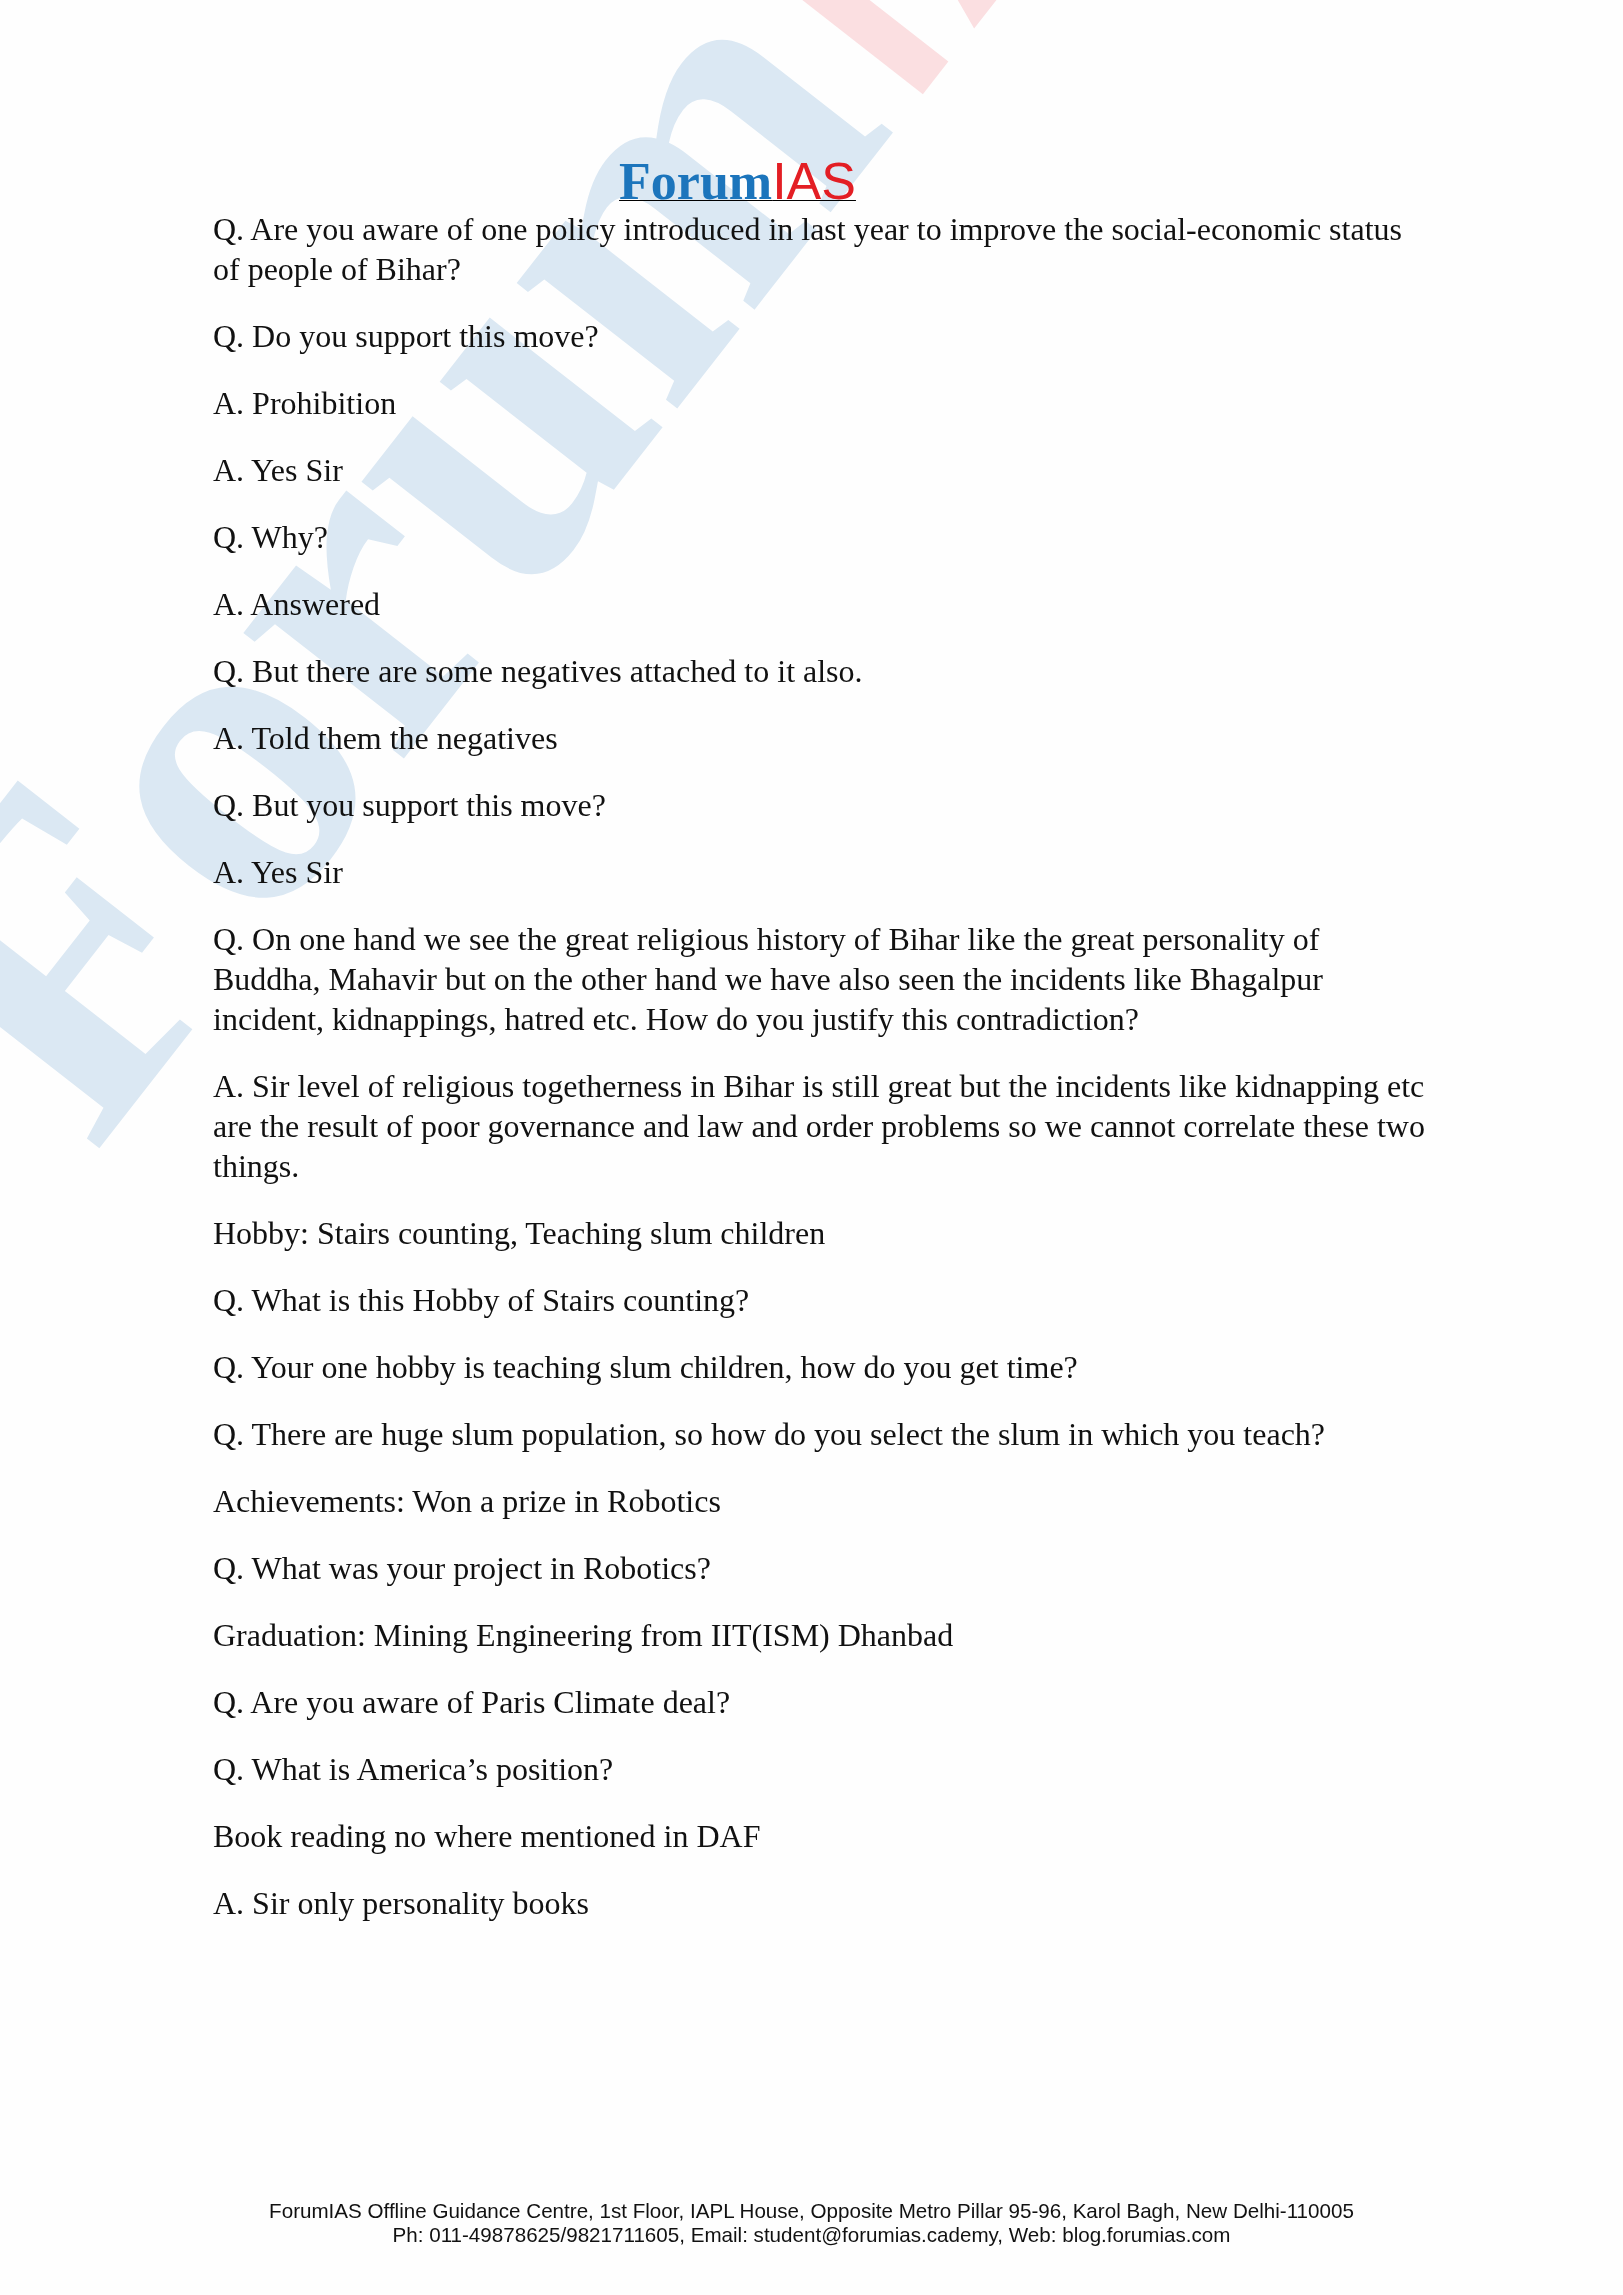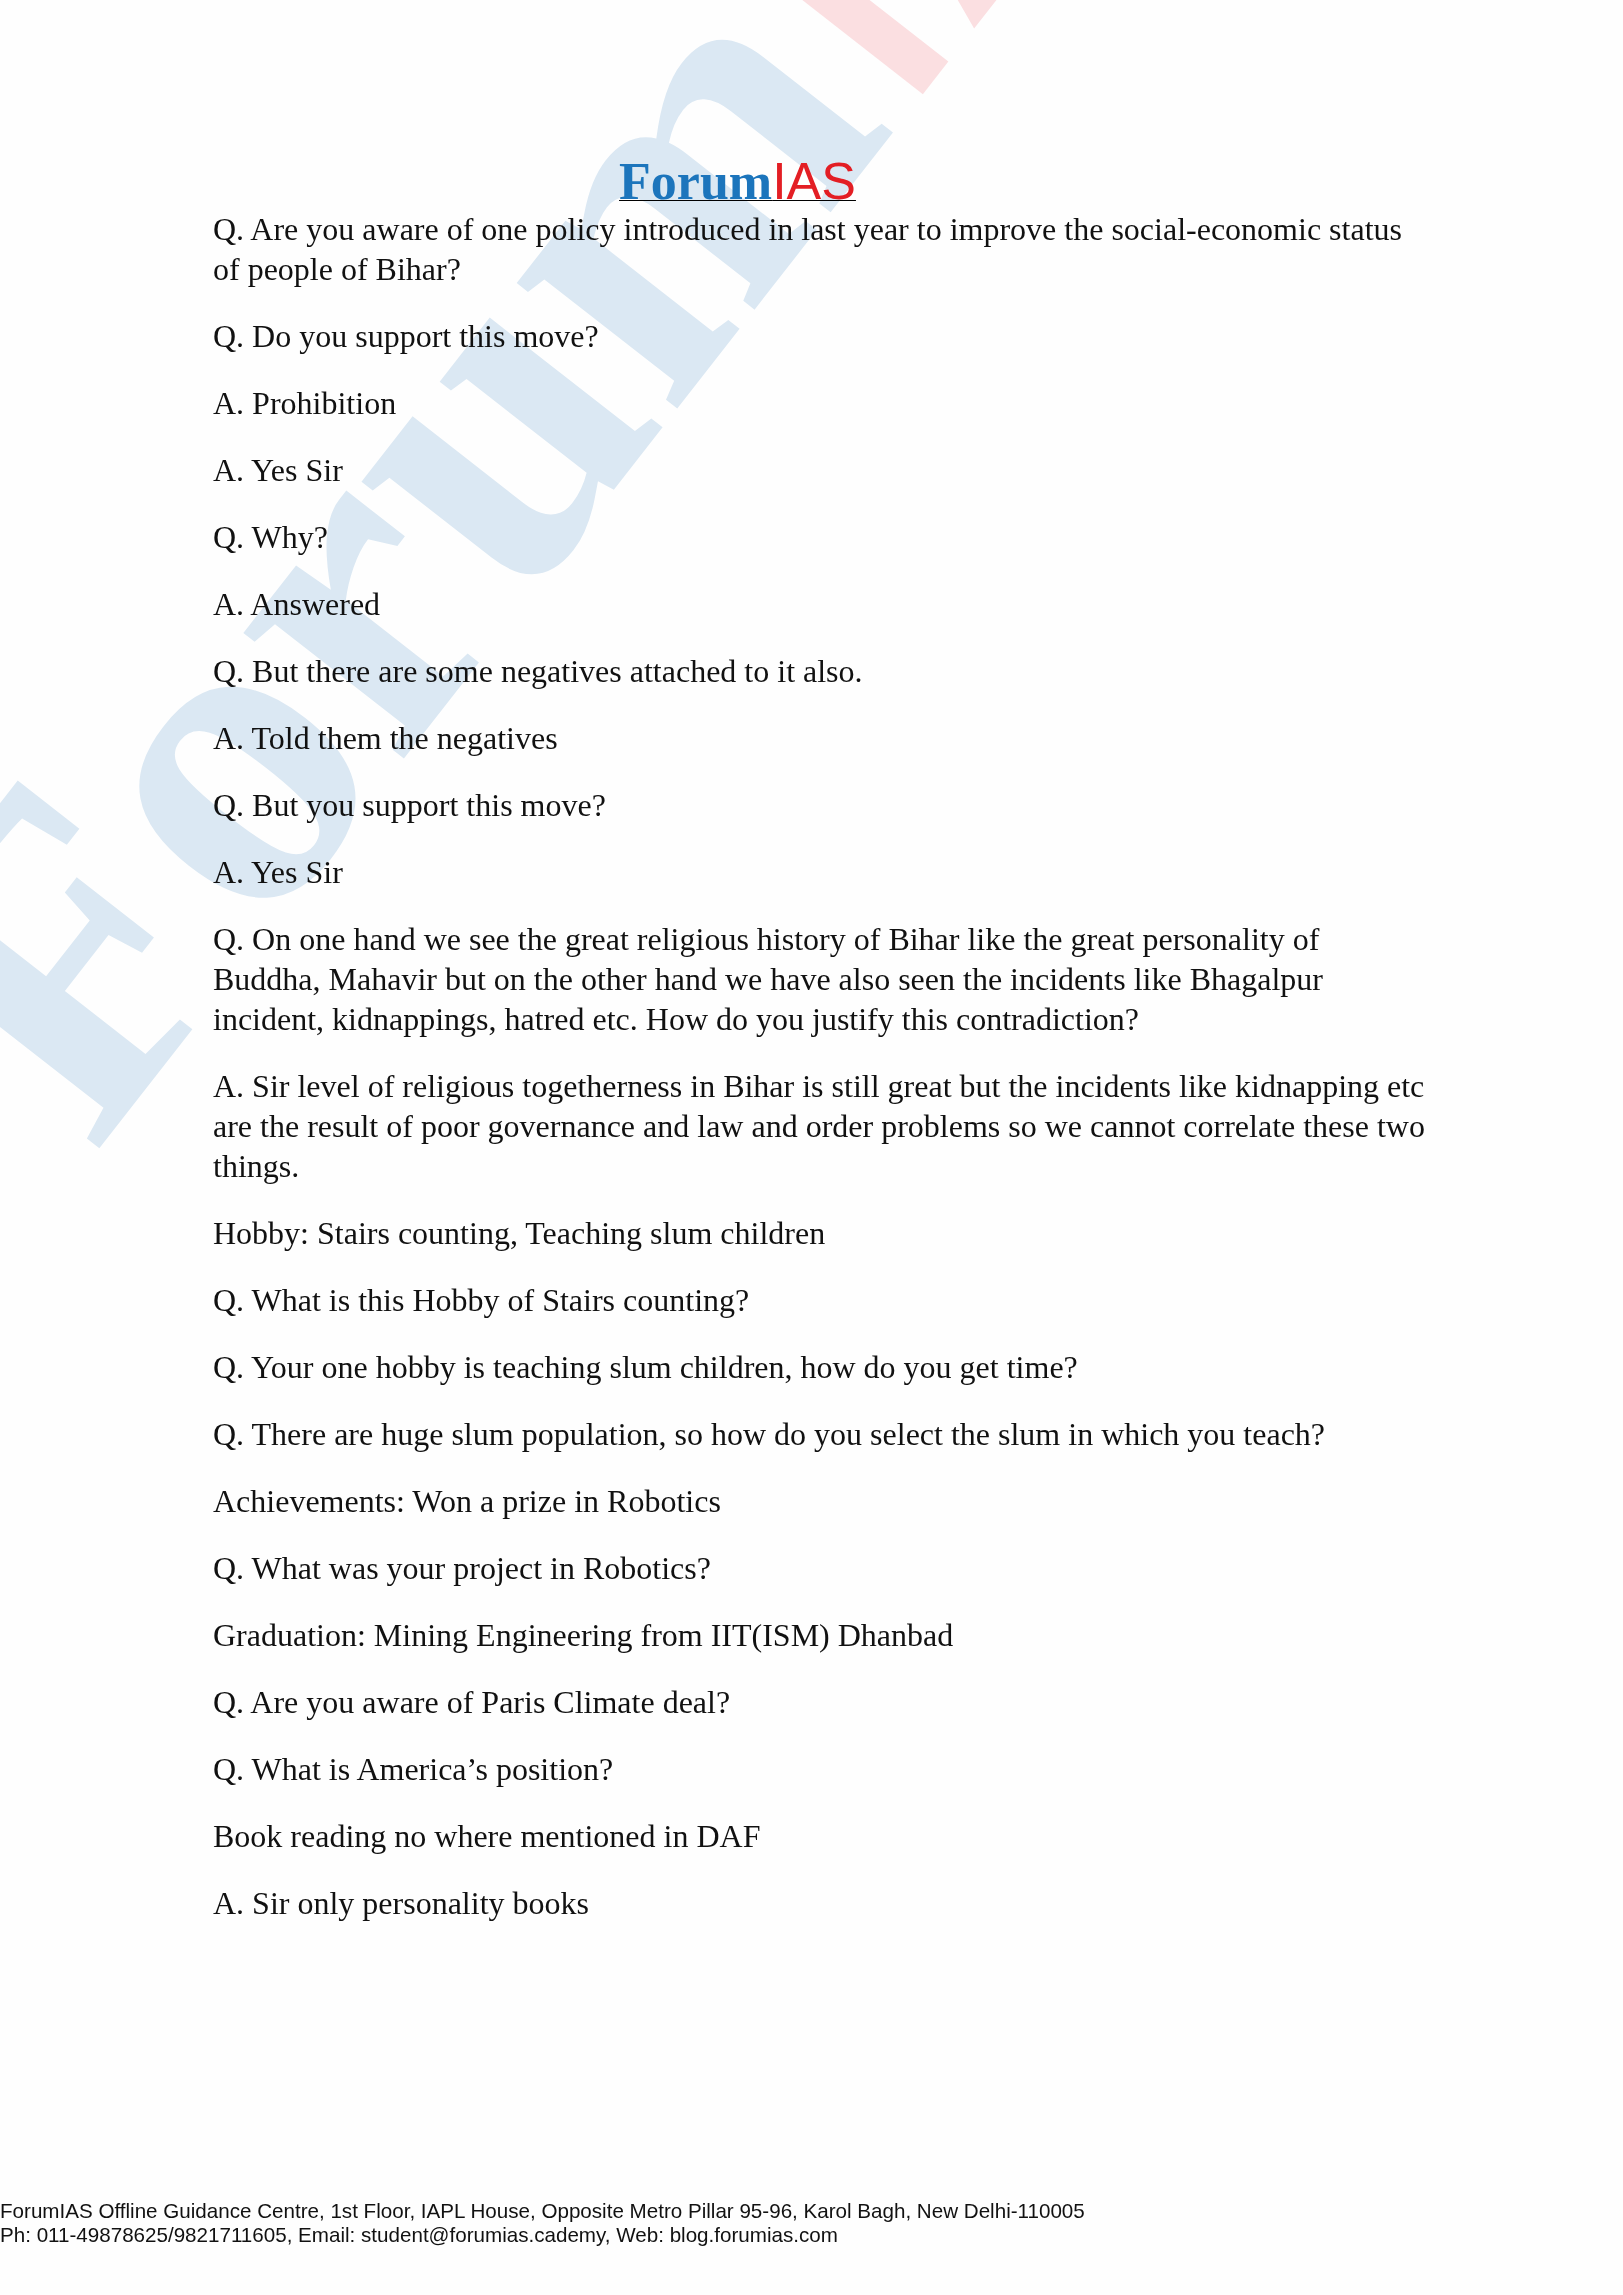--- a/index.html
+++ b/index.html
@@ -74,20 +74,21 @@
       color: #111111;
     }
     .para {
       margin: 0 0 27px 16px;
     }
     .footer {
       position: absolute;
       top: 2199px;
       left: 0;
       width: 1623px;
+      text-align: center;
       z-index: 2;
       font-family: "Liberation Sans", "DejaVu Sans", sans-serif;
       font-size: 20.6px;
       line-height: 24px;
       color: #111111;
     }
   </style>
 </head>
 <body>
 

